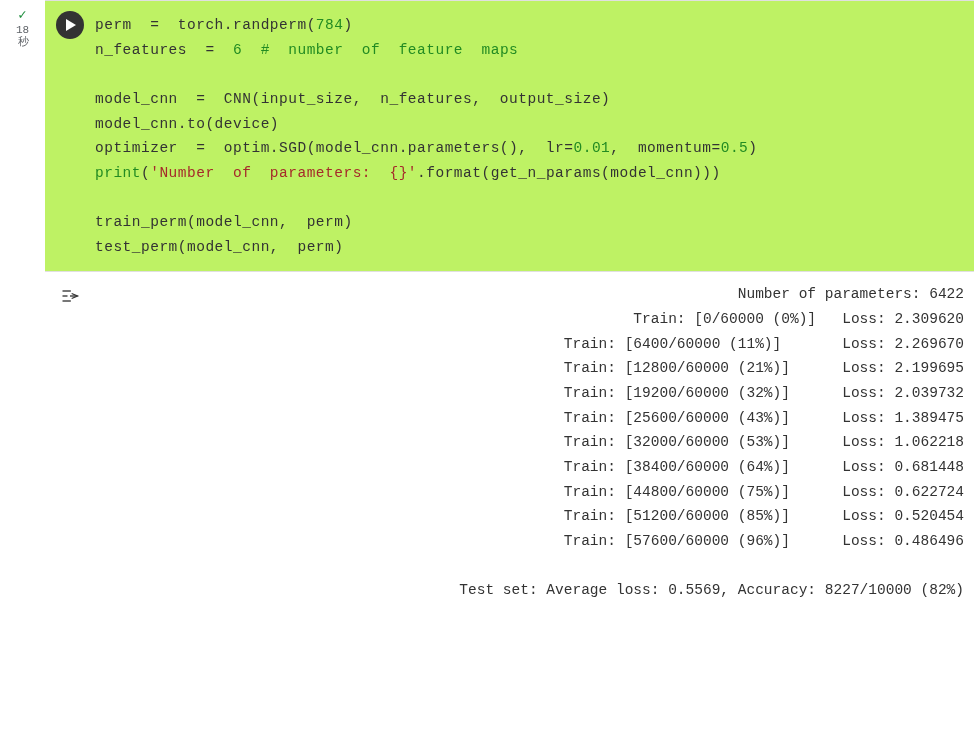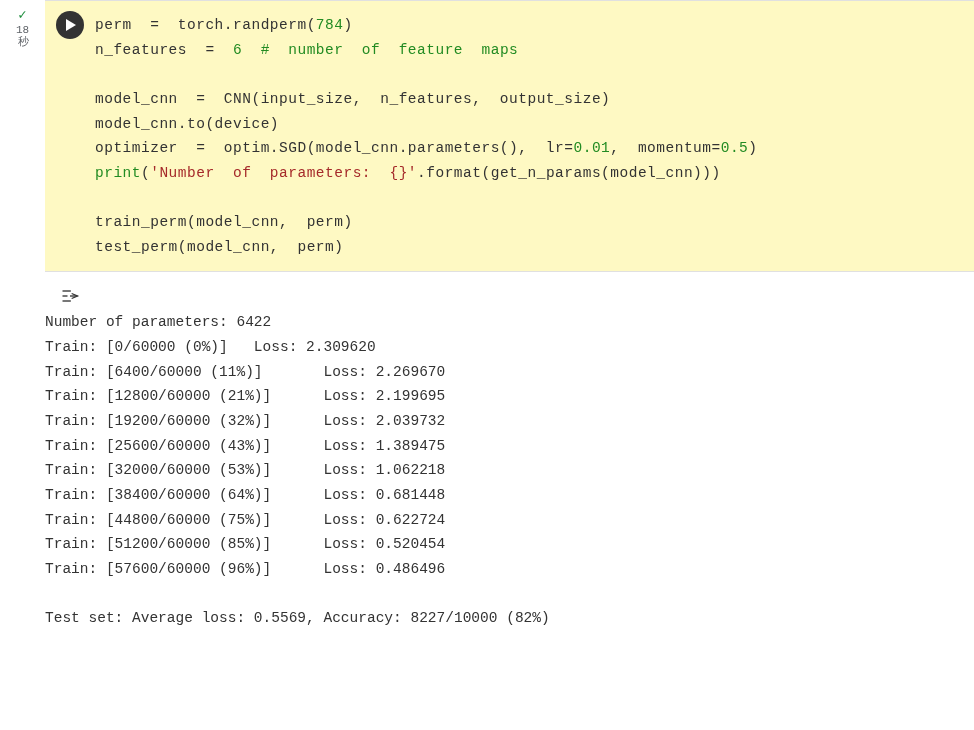--- a/index.html
+++ b/index.html
@@ -35,21 +35,21 @@
     line-height: 1.1;
   }
   .main-col {
     flex: 1;
     display: flex;
     flex-direction: column;
   }
   .input-row {
     display: flex;
     flex-direction: row;
-    background: #fef9c3;
+    background: #bef264;
     border-top: 1px solid #e0e0e0;
     border-bottom: 1px solid #e0e0e0;
   }
   .run-col {
     width: 50px;
     display: flex;
     justify-content: center;
     align-items: flex-start;
     padding-top: 10px;
   }
@@ -74,23 +74,24 @@
     padding: 12px 10px 12px 0;
     font-family: "Consolas", "Monaco", "Courier New", monospace;
     font-size: 14.5px;
     line-height: 1.7;
     white-space: pre;
     color: #333;
     letter-spacing: 0.5px;
   }
   .output-row {
     display: flex;
-    flex-direction: column;
+    flex-direction: row;
     padding-top: 10px;
     padding-bottom: 20px;
+    text-align: right;
   }
   .out-icon-col {
     width: 50px;
     display: flex;
     justify-content: center;
     align-items: flex-start;
     padding-top: 4px;
   }
   .out-icon svg {
     width: 20px;

